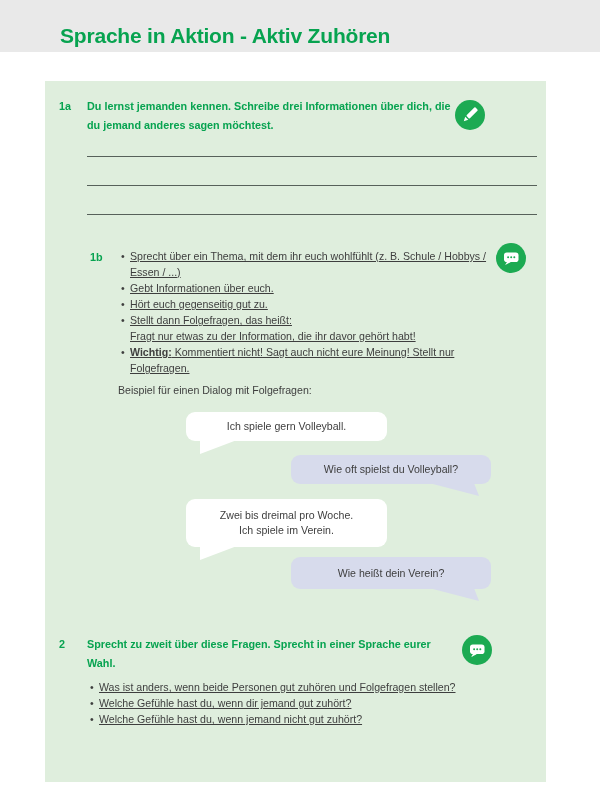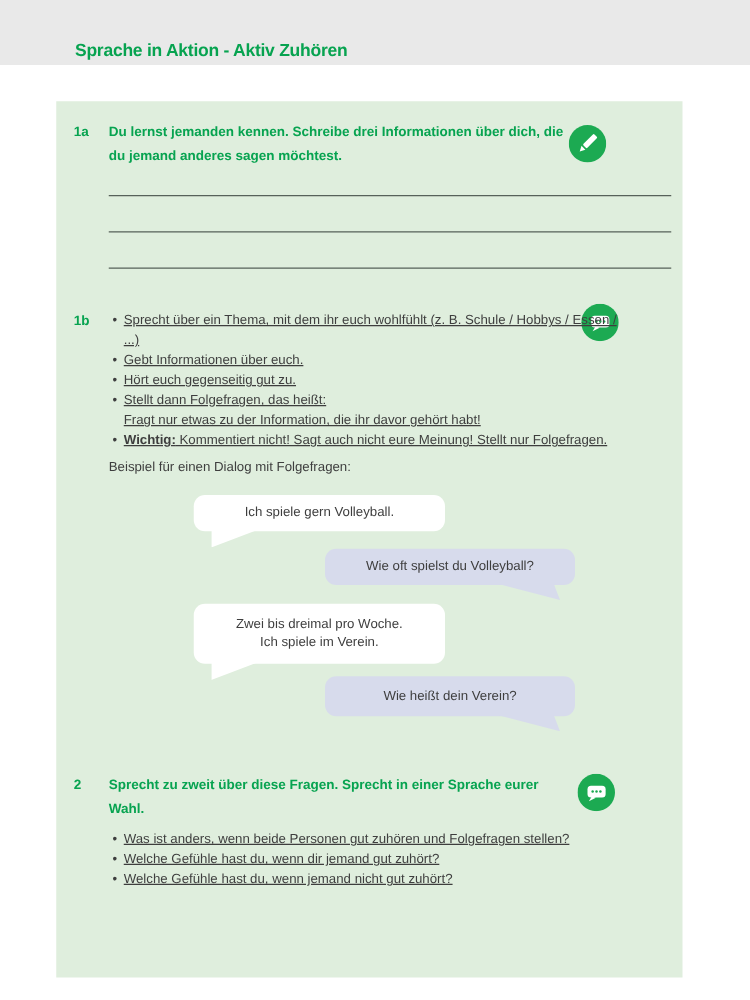--- a/index.html
+++ b/index.html
@@ -13,36 +13,36 @@
     --write-line:#57615a;
   }
   *{box-sizing:border-box;}
   html,body{margin:0;padding:0;}
   body{width:600px;height:800px;overflow:hidden;background:#fff;
        font-family:"Liberation Sans",sans-serif;}
   .page{position:relative;width:600px;height:800px;background:#fff;}
 
   .topbar{position:absolute;left:0;top:0;width:600px;height:52px;
           background:var(--header-band-gray);display:flex;align-items:flex-end;}
-  .topbar h1{margin:0 0 4px 60px;font-size:14px;letter-spacing:-0.2px;
+  .topbar h1{margin:0 0 4px 60px;font-size:21px;letter-spacing:-0.2px;
              color:var(--accent-green);font-weight:bold;}
 
   .panel{position:absolute;left:45px;top:81px;width:501px;height:701px;
          background:var(--panel-green);padding-top:16px;}
 
   .exercise{position:relative;padding-left:42px;padding-right:48px;}
   .ex-num{position:absolute;left:14px;top:0;font-weight:bold;
           color:var(--accent-green);font-size:10.8px;line-height:19px;}
   .ex-heading{margin:0;font-weight:bold;color:var(--accent-green);
               font-size:10.8px;line-height:19px;max-width:372px;}
   .ex-icon{position:absolute;width:30px;height:30px;}
   #ex1a .ex-icon{left:410px;top:3px;}
   #ex1b .ex-icon{left:420px;top:-5px;}
   #ex2  .ex-icon{left:417px;top:0px;}
-  #ex1b{margin-top:33px;}
+  #ex1b{margin-top:33px;margin-left:31px;}
   #ex2{margin-top:22px;}
 
   .write-lines{margin:0;}
   .wline{height:0;border-top:1.3px solid var(--write-line);
          width:450px;margin-left:0;}
   .wline:first-child{margin-top:21px;}
   .wline + .wline{margin-top:28px;}
 
   ul.bullets{list-style:none;margin:6px 0 0;padding:0;
              font-size:10.6px;line-height:16px;color:var(--text-dark);}

